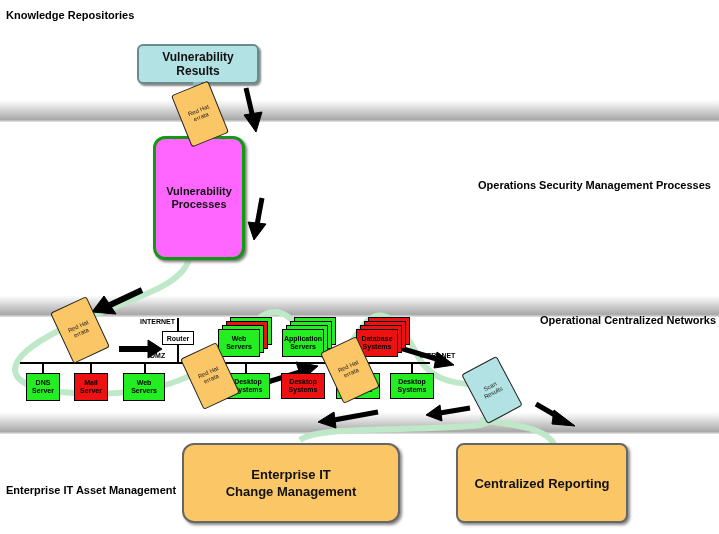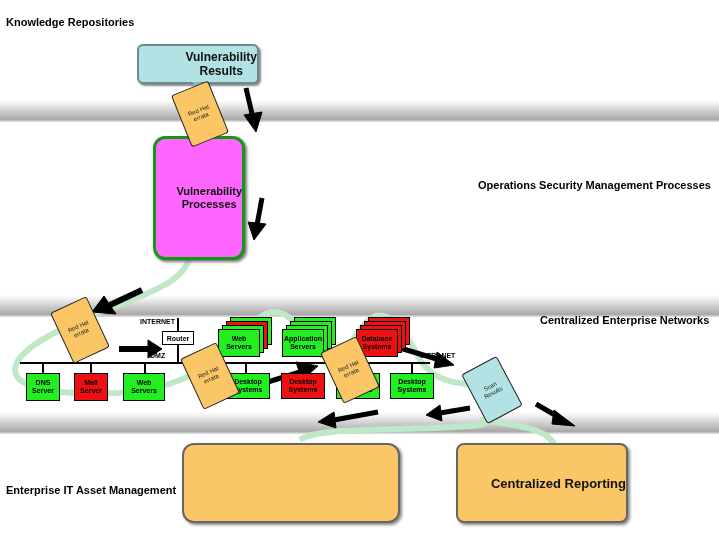--- a/index.html
+++ b/index.html
@@ -1,21 +1,21 @@
 <!DOCTYPE html>
 <html><head>
 <meta charset="utf-8">
 <style>
   html,body{margin:0;padding:0;background:#fff;}
   body{width:719px;height:534px;position:relative;overflow:hidden;font-family:"Liberation Sans",sans-serif;}
   .abs{position:absolute;}
   .band{position:absolute;left:0;width:719px;height:22px;
     background:linear-gradient(to bottom,#ffffff 0%,#eeeeee 20%,#d4d4d4 45%,#bcbcbc 70%,#a8a8a8 88%,#e6e6e6 100%);}
   .section-label{position:absolute;font-size:11px;font-weight:bold;color:#000;white-space:nowrap;}
-  .box{position:absolute;display:flex;align-items:center;justify-content:flex-end;text-align:center;font-weight:bold;color:#111;}
+  .box{position:absolute;display:flex;align-items:center;justify-content:center;text-align:center;font-weight:bold;color:#111;}
   .srv{position:absolute;width:42px;height:28px;border:1px solid #000;display:flex;align-items:center;justify-content:center;text-align:center;font-size:7px;font-weight:bold;line-height:8px;color:#000;box-sizing:border-box;}
   .green{background:#22ee22;}
   .red{background:#ee1111;}
   .stack-back{position:absolute;width:42px;height:28px;border:1px solid #000;box-sizing:border-box;}
   .scroll{position:absolute;width:40px;height:56px;background:#fbc665;border:1px solid #222;border-radius:3px;display:flex;align-items:center;justify-content:center;text-align:center;font-size:6px;line-height:7px;color:#222;box-sizing:border-box;}
   .scroll.blue{background:#b2e2e4;}
   .netlabel{position:absolute;font-size:7px;font-weight:bold;color:#000;}
 </style>
 </head>
 <body>
@@ -62,23 +62,23 @@
     <line x1="178" y1="318" x2="178" y2="363"></line>
     <line x1="43" y1="363" x2="43" y2="374"></line>
     <line x1="91" y1="363" x2="91" y2="374"></line>
     <line x1="145" y1="363" x2="145" y2="374"></line>
     <line x1="246" y1="363" x2="246" y2="374"></line>
     <line x1="306" y1="363" x2="306" y2="374"></line>
     <line x1="412" y1="363" x2="412" y2="374"></line>
   </g>
 </svg>
 
-<div class="section-label" style="left:6px;top:16px;">Knowledge Repositories</div>
+<div class="section-label" style="left:6px;top:9px;">Knowledge Repositories</div>
 <div class="section-label" style="left:478px;top:132px;margin-top:47px;">Operations Security Management Processes</div>
-<div class="section-label" style="left:540px;top:314px;">Centralized Enterprise Networks</div>
+<div class="section-label" style="left:540px;top:314px;">Operational Centralized Networks</div>
 <div class="section-label" style="left:6px;top:436px;margin-top:48px;">Enterprise IT Asset Management</div>
 
 <div class="box" style="left:137px;top:44px;width:118px;height:36px;background:#b2e2e4;border:2px solid #6a8a8c;border-radius:6px;font-size:12px;line-height:14px;box-shadow:2px 2px 2px #888;">
   <div>
       <div>Vulnerability</div>
       <div>Results</div>
     </div>
 </div>
 <div class="abs" style="left:193px;top:82px;width:8px;height:16px;background:#8ab8ba;"></div>
 
@@ -196,17 +196,19 @@
 
 <div class="scroll blue" style="left:472px;top:362px;transform:rotate(-28deg);">
   <div>
       <div>Scan</div>
       <div>Results</div>
     </div>
 </div>
 
 <div class="box" style="left:182px;top:443px;width:214px;height:76px;background:#fbc665;border:2px solid #666;border-radius:12px;font-size:13px;line-height:17px;box-shadow:2px 2px 3px #888;">
   <div>
+      <div>Enterprise IT</div>
+      <div>Change Management</div>
     </div>
 </div>
 <div class="box" style="left:456px;top:443px;width:168px;height:76px;background:#fbc665;border:2px solid #666;border-radius:8px;font-size:13px;box-shadow:2px 2px 3px #888;">
   <div>Centralized Reporting</div>
 </div>
 
 </body></html>

